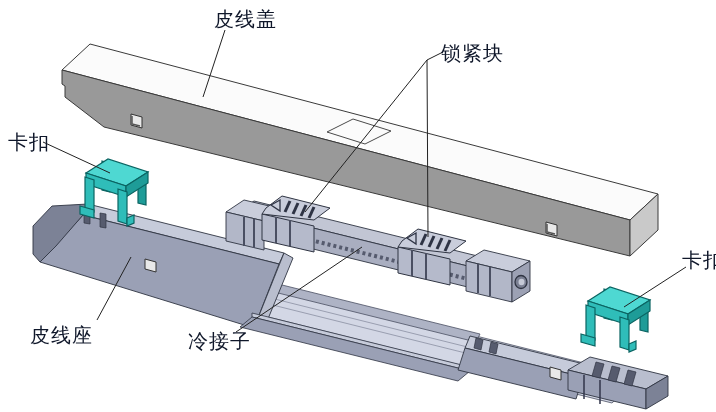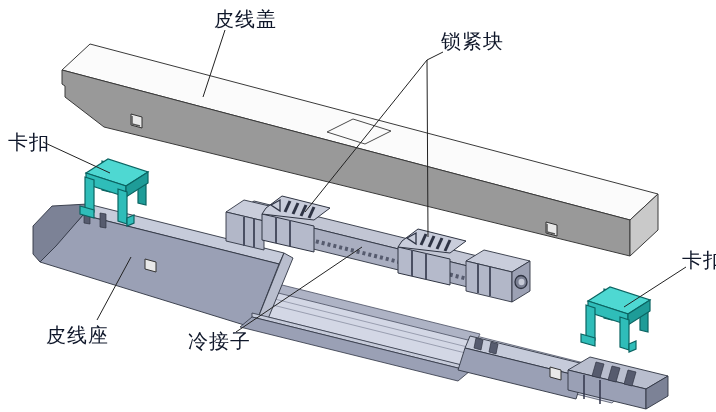--- a/index.html
+++ b/index.html
@@ -144,18 +144,18 @@
     <polyline points="443,52 427,60 305,212"></polyline>
     <line x1="427" y1="60" x2="428" y2="237"></line>
     <line x1="43" y1="142" x2="110" y2="173"></line>
     <line x1="686" y1="267" x2="624" y2="307"></line>
     <line x1="97" y1="320" x2="131" y2="257"></line>
     <line x1="236" y1="332" x2="362" y2="247"></line>
   </g>
 </svg>
 
   <div class="label" style="left:214px;top:8px;">皮线盖</div>
-  <div class="label" style="left:441px;top:30px;">锁紧块</div>
+  <div class="label" style="left:441px;top:42px;">锁紧块</div>
   <div class="label" style="left:8px;top:131px;">卡扣</div>
   <div class="label" style="left:682px;top:249px;">卡扣</div>
-  <div class="label" style="left:46px;top:324px;">皮线座</div>
+  <div class="label" style="left:30px;top:324px;">皮线座</div>
   <div class="label" style="left:188px;top:330px;">冷接子</div>
 </div>
 
 </body></html>

